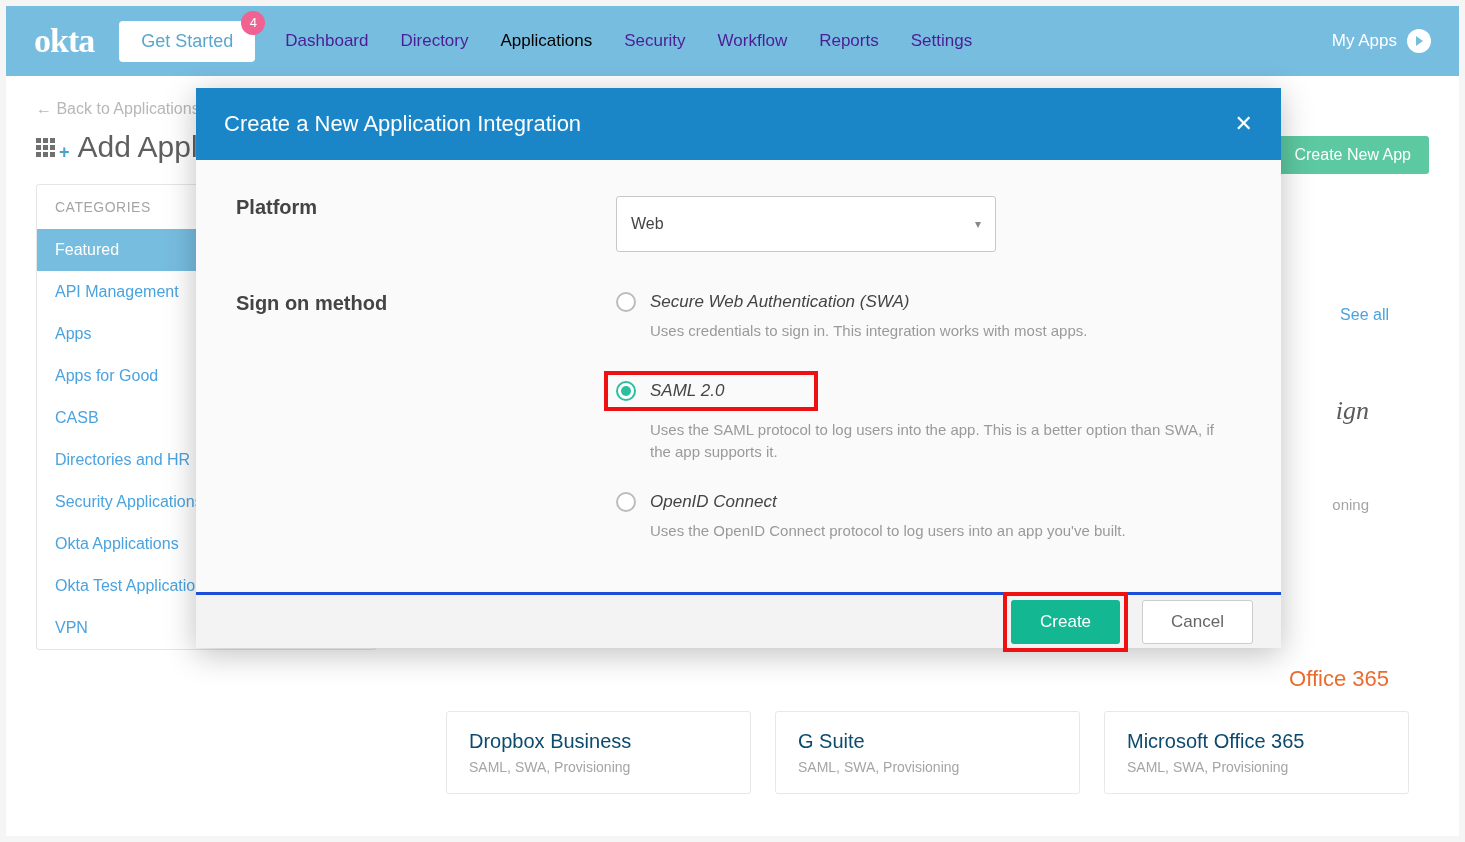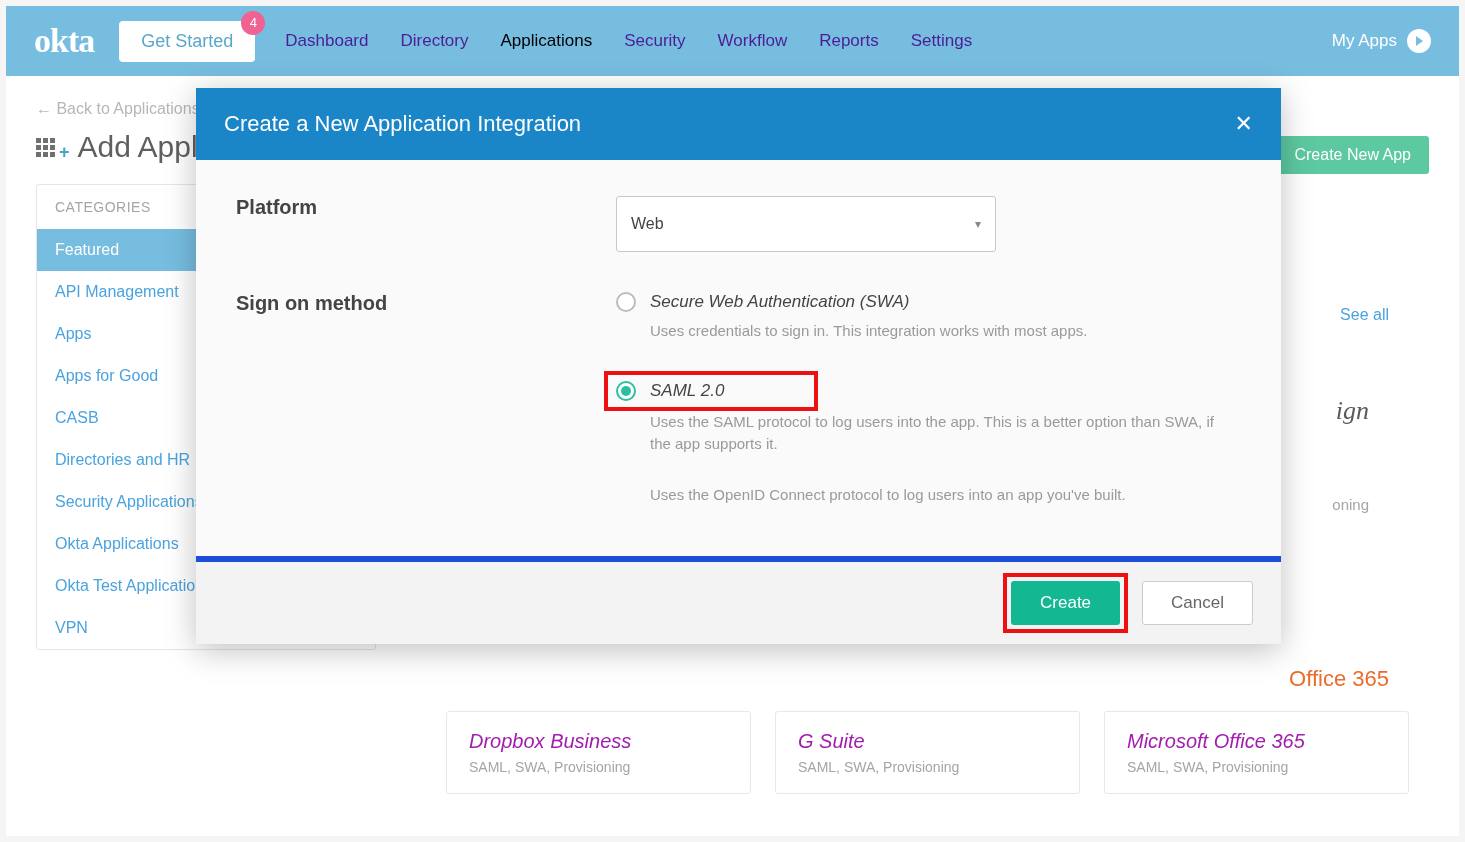--- a/index.html
+++ b/index.html
@@ -121,21 +121,21 @@
   .sidebar-item.selected{
     background:#77bde0; color:#fff;
   }
   .app-card-row{
     position:absolute; left:440px; right:50px; top:635px; display:flex; gap:24px;
   }
   .app-card{
     flex:1; border:1px solid #e8e8e8; border-radius:3px; padding:18px 22px 18px 22px;
     background:#fff;
   }
-  .app-card-title{font-size:20px;color:#a21caf;margin-bottom:6px;font-style:italic;}
+  .app-card-title{font-size:20px;color:#0c4a6e;margin-bottom:6px;}
   .app-card-sub{font-size:14px;color:#a5a5a5;}
   .o365-logo{color:#eb6c2d;font-size:22px;position:absolute;right:70px;top:590px;font-weight:500;}
 
   
   .modal-backdrop {
     position:absolute; left:0; top:0; right:0; bottom:0;
   }
   .modal {
     position:absolute;
     left:190px; top:82px; width:1085px;
@@ -175,22 +175,22 @@
     cursor:pointer;background:#fff;
   }
   .radio.checked{border-color:#2bbfa0;}
   .radio.checked::after{content:"";width:10px;height:10px;border-radius:50%;background:#2bbfa0;}
   .radio-label{font-size:17px;color:#444;}
   .radio-desc{font-size:15px;color:#9a9a9a;margin-left:34px;line-height:1.5;max-width:570px;}
   .highlight-wrap{
     display:inline-block; border:4px solid #e11; padding:6px 90px 6px 8px; margin-left:-12px;
   }
   .modal-footer{
-    background:#f3f3f3; border-top:6px solid #1d4ed8;
-    height:88px; display:flex; align-items:center; justify-content:flex-end;
+    background:#f3f3f3; border-top:3px solid #1d4ed8;
+    height:56px; display:flex; align-items:center; justify-content:flex-end;
     padding:0 28px; gap:14px;
   }
   .btn{
     height:44px; padding:0 28px; border-radius:3px; font-size:17px; cursor:pointer;
     display:inline-flex;align-items:center;justify-content:center;
     border:1px solid transparent;
   }
   .btn-primary{background:#13b893;color:#fff;}
   .btn-secondary{background:#fff;color:#666;border-color:#ccc;}
   .btn-primary-wrap{border:4px solid #e11; padding:4px; display:inline-flex;}
@@ -299,24 +299,28 @@
             <div class="radio-desc">Uses credentials to sign in. This integration works with most apps.</div>
           </div>
 
           <div class="radio-option">
             <span class="highlight-wrap">
               <span class="radio-line" style="margin-bottom:0;">
                 <span class="radio checked"></span>
                 <span class="radio-label">SAML 2.0</span>
               </span>
             </span>
-            <div class="radio-desc" style="">Uses the SAML protocol to log users into the app. This is a better option than SWA, if the app supports it.</div>
+            <div class="radio-desc" style="margin-top:8px;">Uses the SAML protocol to log users into the app. This is a better option than SWA, if the app supports it.</div>
           </div>
 
           <div class="radio-option" style="margin-bottom:0;">
+            <div class="radio-line">
+              <span class="radio"></span>
+              <span class="radio-label">OpenID Connect</span>
+            </div>
             <div class="radio-desc">Uses the OpenID Connect protocol to log users into an app you've built.</div>
           </div>
         </div>
       </div>
     </div>
     <div class="modal-footer">
       <span class="btn-primary-wrap">
         <span class="btn btn-primary">Create</span>
       </span>
       <span class="btn btn-secondary">Cancel</span>

